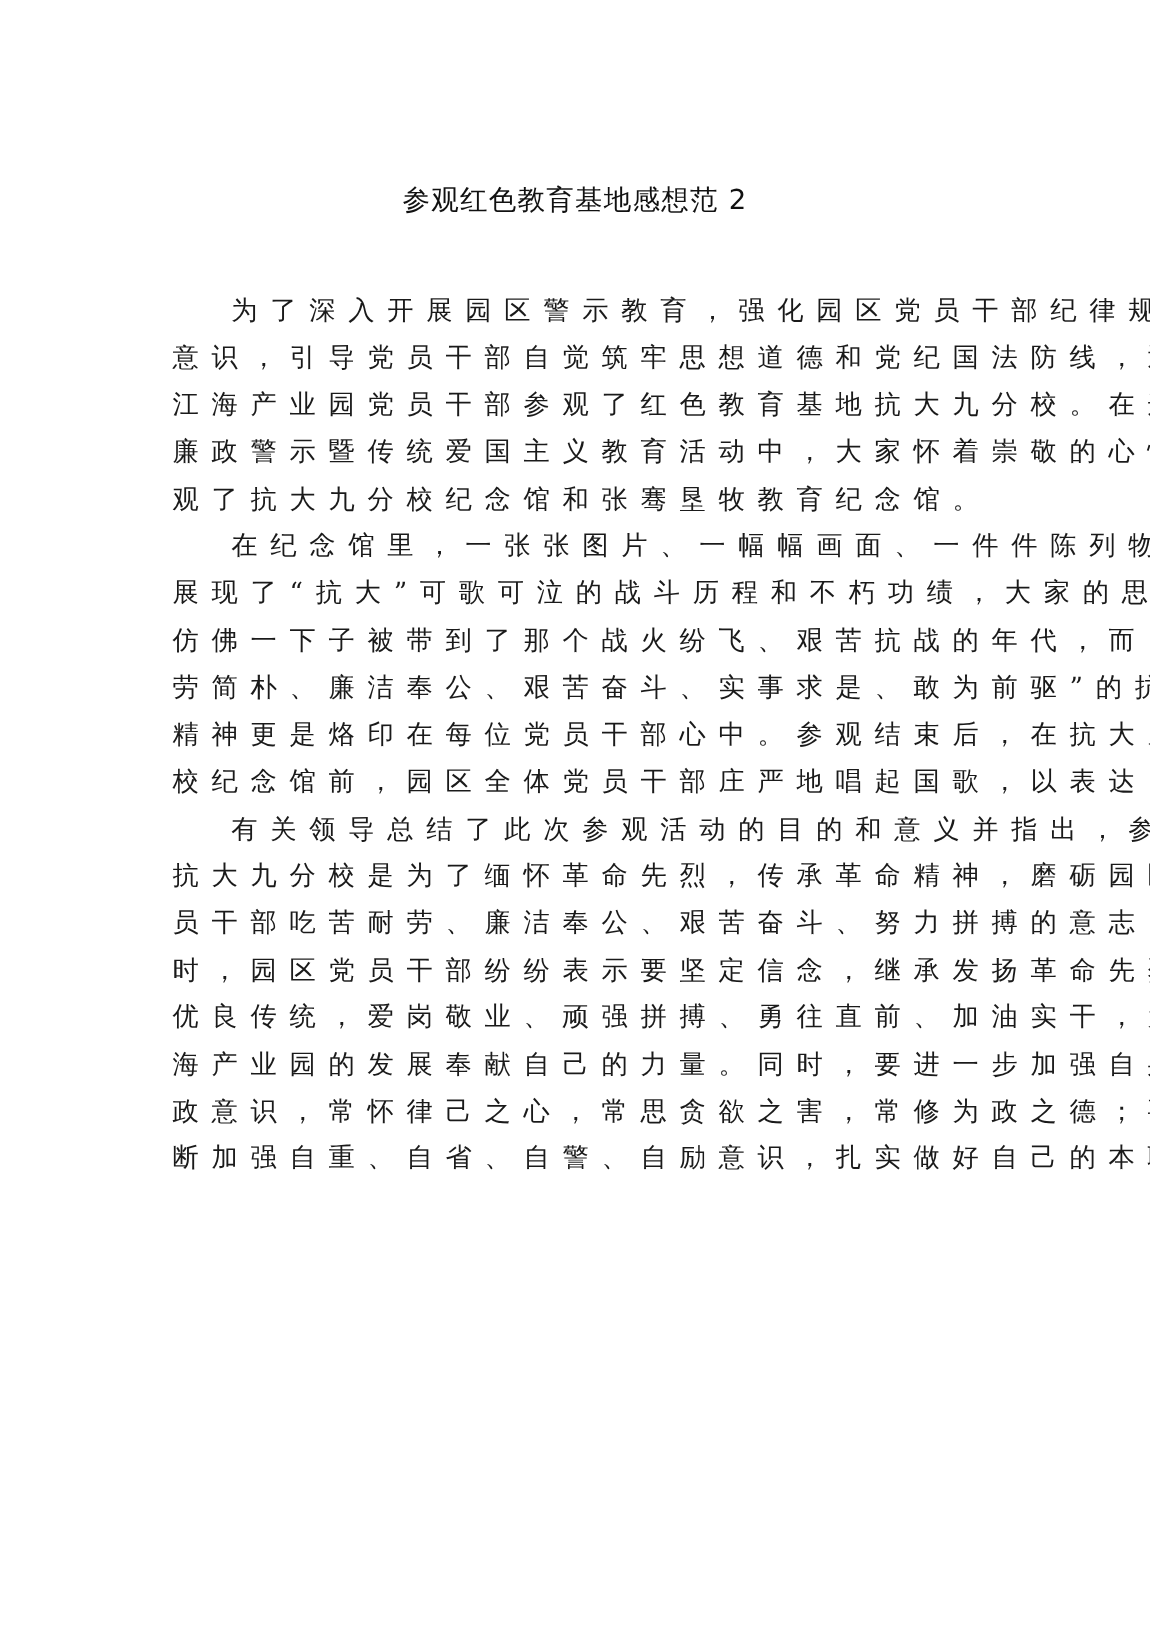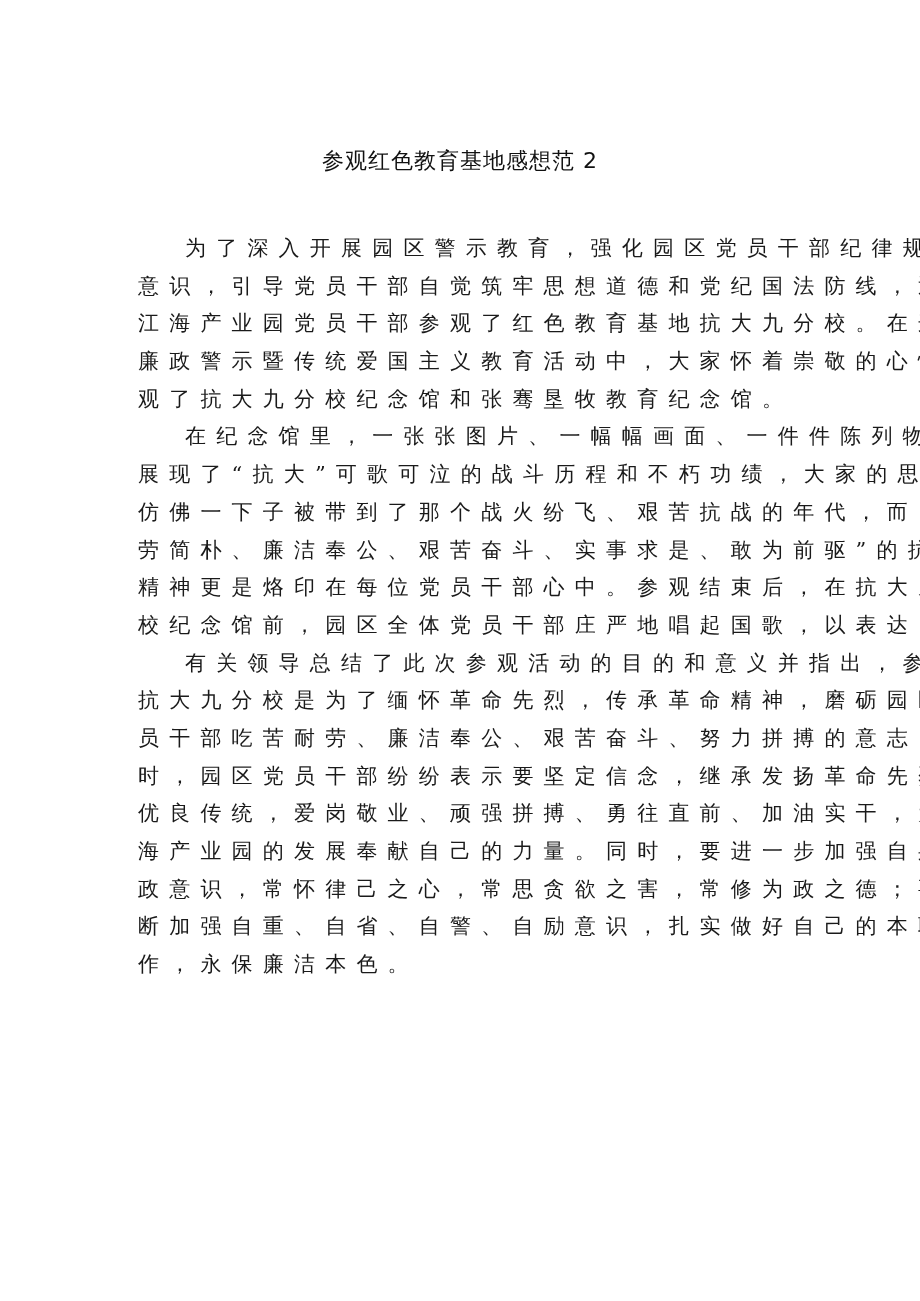--- a/index.html
+++ b/index.html
@@ -47,16 +47,15 @@
 
     <div>
       <div class="line indent">有关领导总结了此次参观活动的目的和意义并指出，参观</div>
       <div class="line">抗大九分校是为了缅怀革命先烈，传承革命精神，磨砺园区党</div>
       <div class="line">员干部吃苦耐劳、廉洁奉公、艰苦奋斗、努力拼搏的意志。同</div>
       <div class="line">时，园区党员干部纷纷表示要坚定信念，继承发扬革命先烈的</div>
       <div class="line">优良传统，爱岗敬业、顽强拼搏、勇往直前、加油实干，为江</div>
       <div class="line">海产业园的发展奉献自己的力量。同时，要进一步加强自身廉</div>
       <div class="line">政意识，常怀律己之心，常思贪欲之害，常修为政之德；要不</div>
       <div class="line">断加强自重、自省、自警、自励意识，扎实做好自己的本职工</div>
-      <div class="line last">作，永保廉洁本色。</div>
     </div>
   </div>
 </div>
 
 </body></html>

